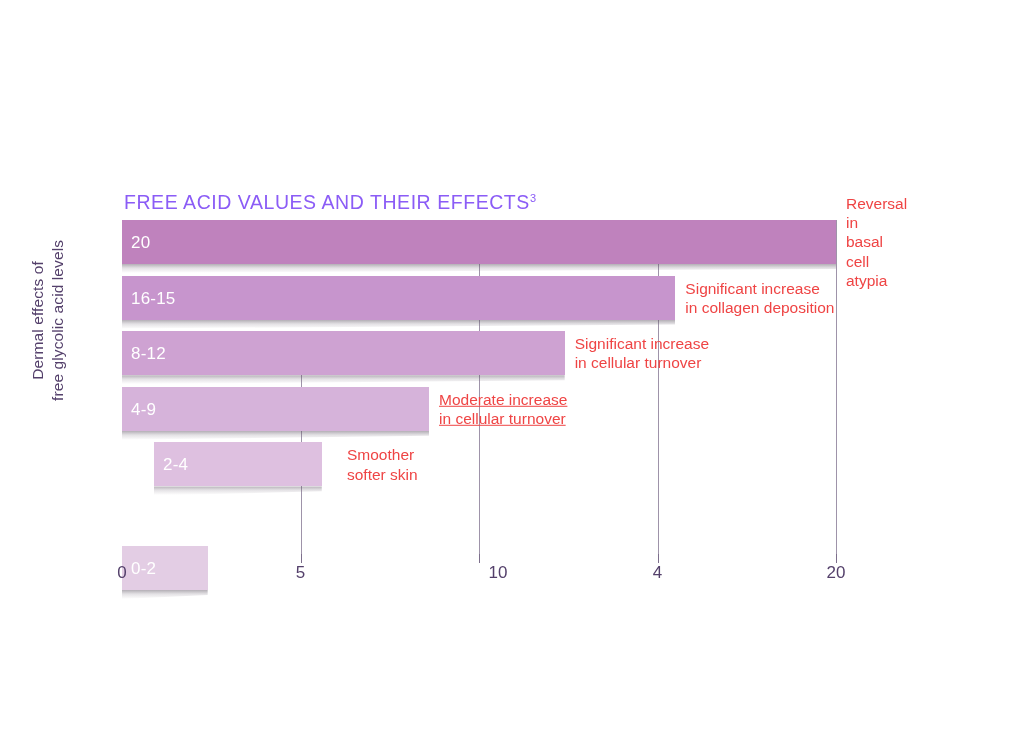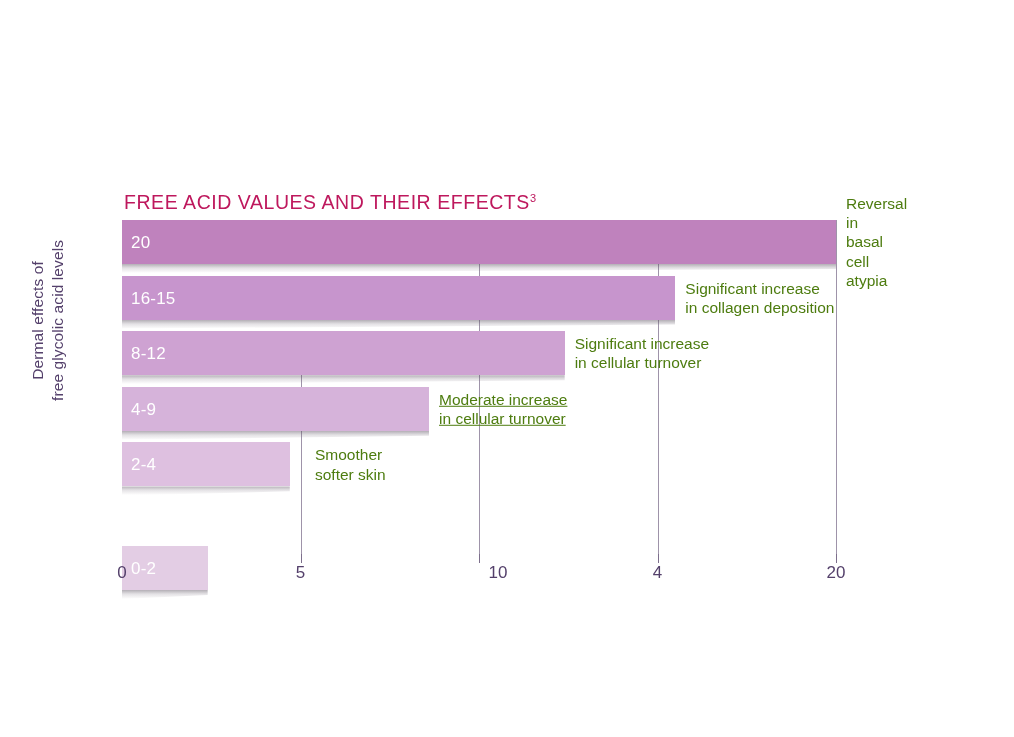--- a/index.html
+++ b/index.html
@@ -37,21 +37,21 @@
     line-height: 1.32;
     letter-spacing: 0.1px;
     white-space: pre-line;
   }
 
   
   #chart-title {
     position: absolute;
     left: 124px;
     top: 191px;
-    color: #be185d;
+    color: #8b5cf6;
     font-size: 19.5px;
     letter-spacing: 0.55px;
     white-space: nowrap;
   }
   #chart-title .sup {
     font-size: 11px;
     vertical-align: super;
     letter-spacing: 0;
   }
 
@@ -105,21 +105,21 @@
     color: #ffffff;
     font-size: 17px;
     letter-spacing: 0.2px;
     line-height: 1;
     white-space: nowrap;
   }
   .bar-annotation {
     position: absolute;
     top: 50%;
     transform: translateY(-50%);
-    color: #4d7c0f;
+    color: #ef4444;
     font-size: 15.5px;
     line-height: 1.24;
     white-space: pre-line;
   }
 
   
   #x-axis {
     position: absolute;
     left: 122px;
     top: 554px;
@@ -180,21 +180,21 @@
         <div class="bar-annotation" style="left: 452.68px;">Significant increase
 in cellular turnover</div>
       </div>
       <div class="bar-row" style="top: 166.8px; width: 714px;">
         <div class="bar-shadow" style="width: 307.02px;"></div>
         <div class="bar" style="width: 307.02px; background: rgb(214, 179, 218);"></div>
         <div class="bar-value">4-9</div>
         <div class="bar-annotation" style="left: 317.02px; text-decoration: underline;">Moderate increase
 in cellular turnover</div>
       </div>
-      <div class="bar-row" style="top: 222.4px; width: 714px;">
+      <div class="bar-row" style="top: 222.4px; width: 714px; margin-left: 32px;">
         <div class="bar-shadow" style="width: 167.79px;"></div>
         <div class="bar" style="width: 167.79px; background: rgb(222, 192, 224);"></div>
         <div class="bar-value">2-4</div>
         <div class="bar-annotation" style="left: 193px;">Smoother
 softer skin</div>
       </div>
       <div class="bar-row" style="top: 278px; width: 714px; margin-top: 48px;">
         <div class="bar-shadow" style="width: 85.68px;"></div>
         <div class="bar" style="width: 85.68px; background: rgb(227, 205, 228);"></div>
         <div class="bar-value">0-2</div>

